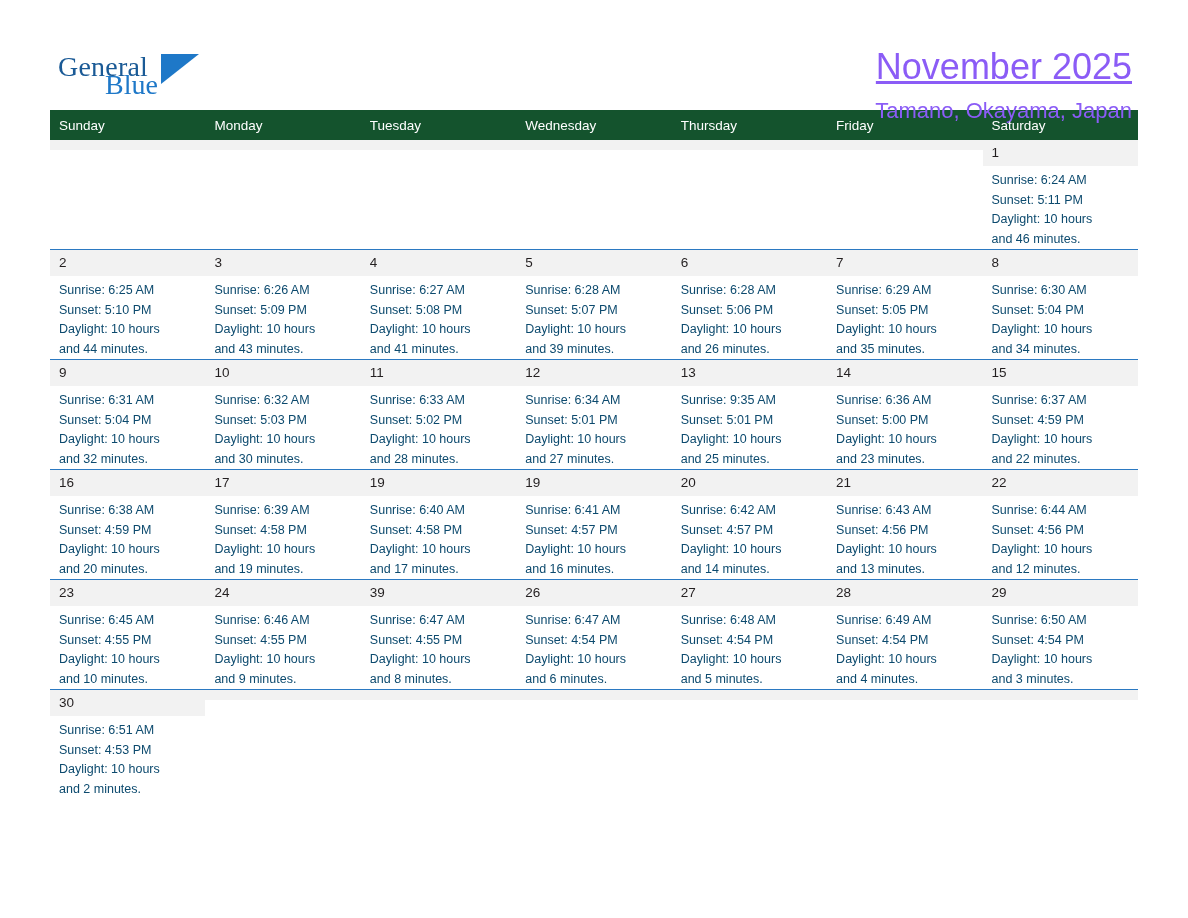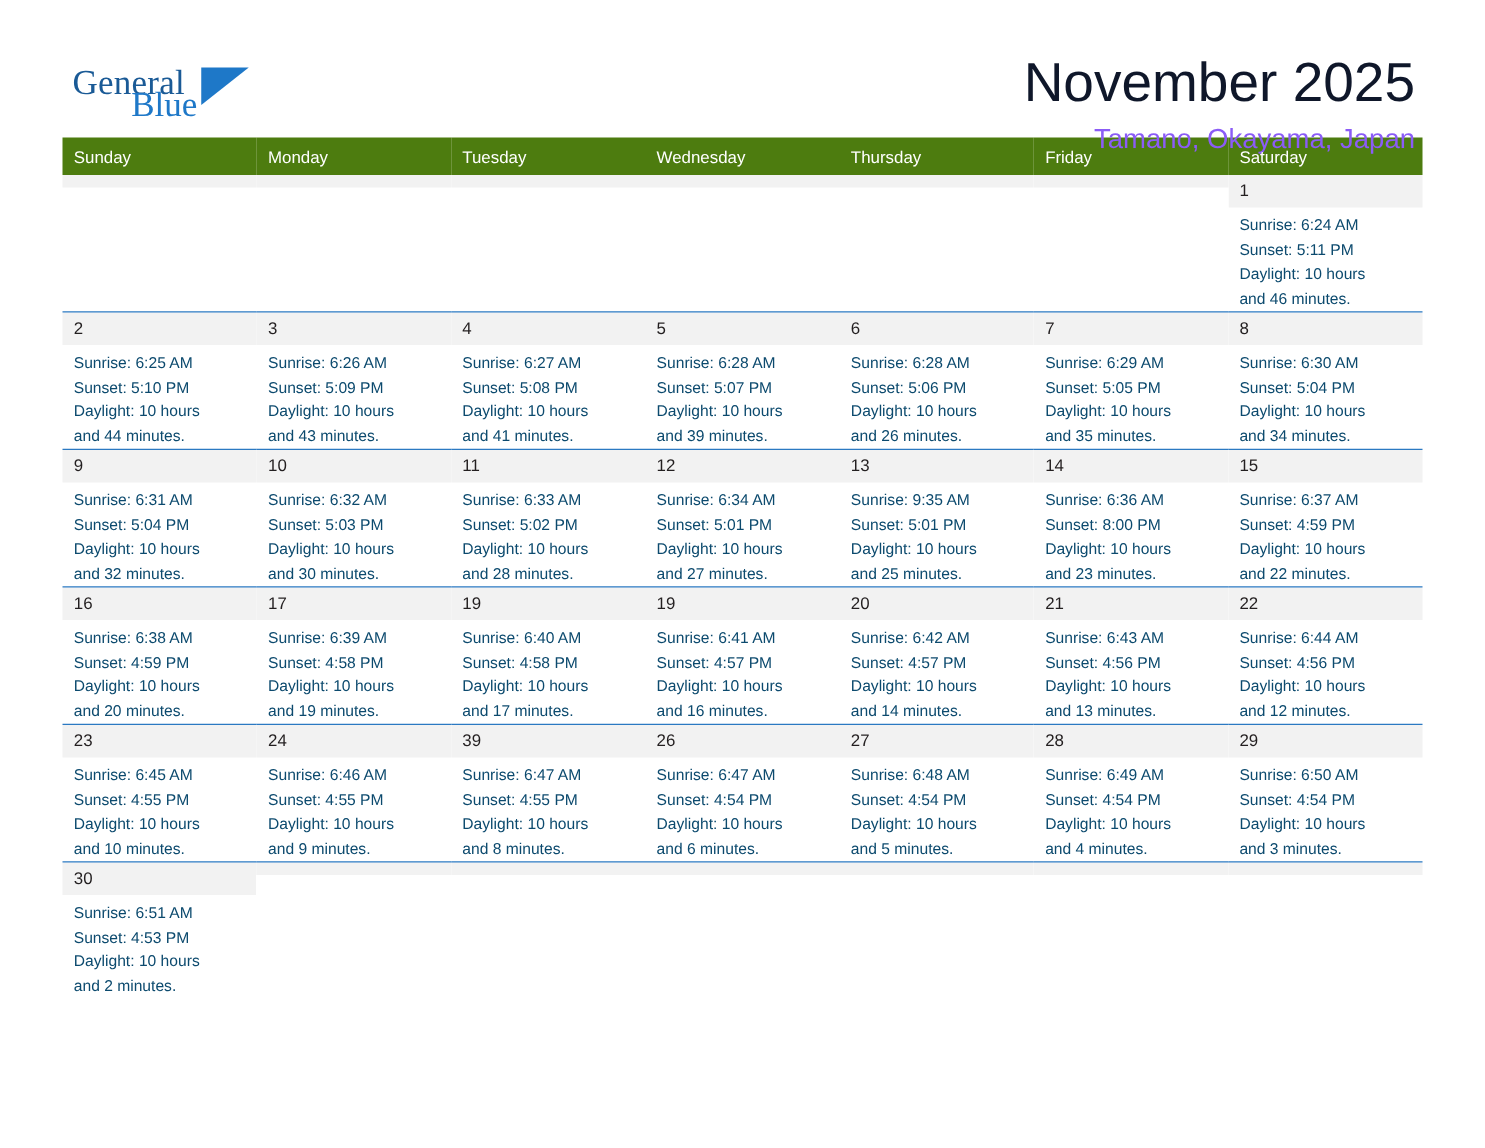--- a/index.html
+++ b/index.html
@@ -62,41 +62,42 @@
     width: 0;
     height: 0;
     border-left: 38px solid #1e78c8;
     border-bottom: 30px solid transparent;
   }
   .title-block {
     text-align: right;
     padding-right: 6px;
   }
   .cal-title {
-    font-size: 44px;
-    color: #0f172a;
+    font-size: 36px;
+    color: #8b5cf6;
     line-height: 42px;
     white-space: nowrap;
+    text-decoration: underline;
   }
   .cal-subtitle {
     font-size: 22px;
     color: #8b5cf6;
     line-height: 30px;
     margin-top: 8px;
     white-space: nowrap;
   }
   
   .calendar {
     margin-top: 14px;
     width: 1088px;
     border-collapse: collapse;
     table-layout: fixed;
   }
   .calendar th {
-    background: #4d7c0f;
+    background: #14532d;
     color: #ffffff;
     font-size: 13.5px;
     font-weight: normal;
     text-align: left;
     padding: 7px 0 7px 9px;
     height: 16px;
   }
   .calendar td {
     vertical-align: top;
     border-bottom: 1px solid #2b79c2;
@@ -340,21 +341,21 @@
                 <div>Daylight: 10 hours</div>
                 <div>and 25 minutes.</div>
               </div>
             </div>
           </td>
           <td>
             <div class="cell-inner">
               <div class="daynum">14</div>
               <div class="details">
                 <div>Sunrise: 6:36 AM</div>
-                <div>Sunset: 8:00 PM</div>
+                <div>Sunset: 5:00 PM</div>
                 <div>Daylight: 10 hours</div>
                 <div>and 23 minutes.</div>
               </div>
             </div>
           </td>
           <td>
             <div class="cell-inner">
               <div class="daynum">15</div>
               <div class="details">
                 <div>Sunrise: 6:37 AM</div>

